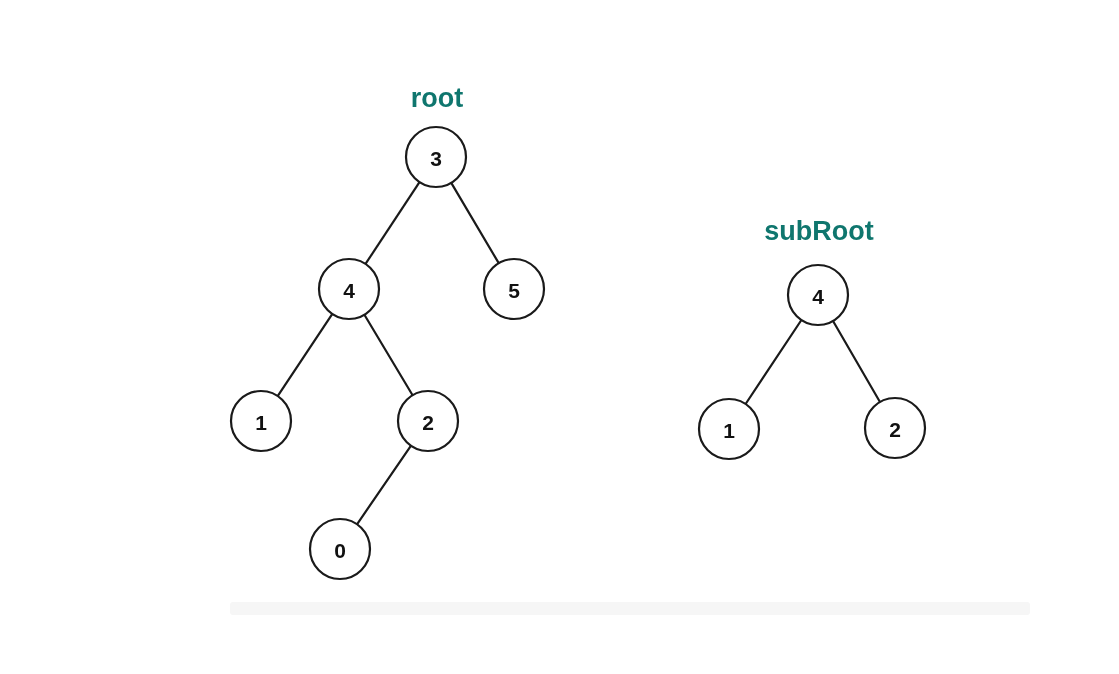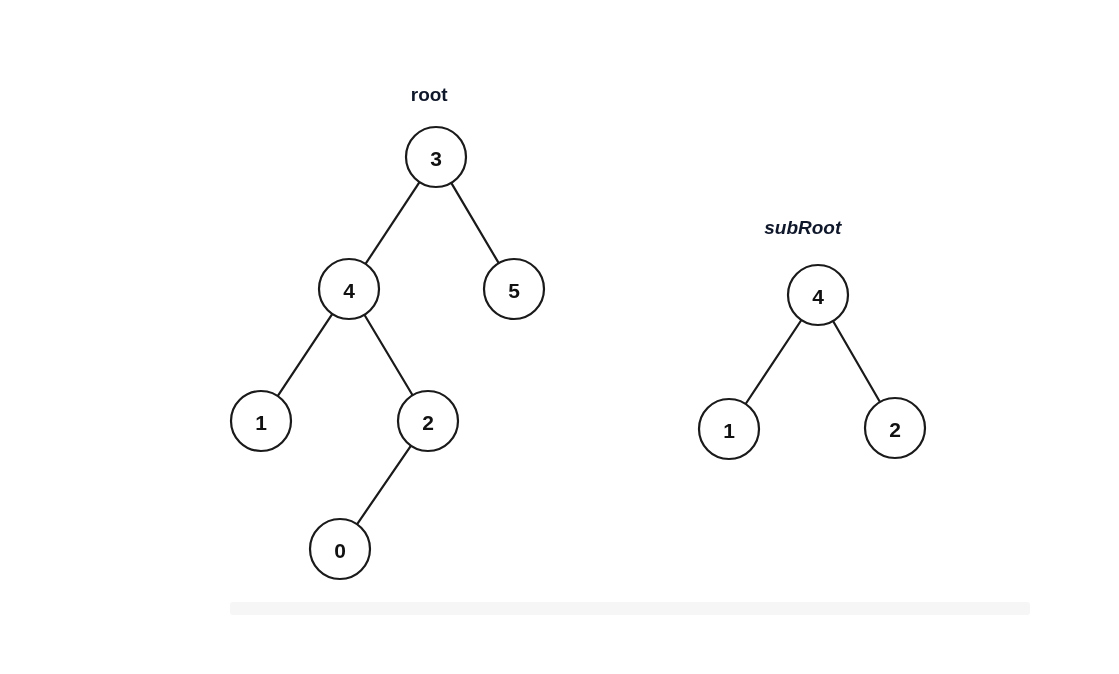--- a/index.html
+++ b/index.html
@@ -26,22 +26,22 @@
     left: 0;
     top: 0;
     width: 1119px;
     height: 674px;
     display: block;
   }
   .tree-label {
     position: absolute;
     font-family: "Liberation Sans", sans-serif;
     font-weight: bold;
-    font-size: 19px;
-    color: #0f172a;
+    font-size: 27px;
+    color: #0f766e;
     white-space: nowrap;
     letter-spacing: 0px;
     line-height: 1;
   }
   .node-text {
     font-family: "Liberation Sans", sans-serif;
     font-weight: bold;
     font-size: 21px;
     fill: #111111;
     text-anchor: middle;
@@ -114,17 +114,17 @@
         </g>
         <g>
           <circle cx="895" cy="428" r="30" class="node-circle"></circle>
           <text x="895" y="429" class="node-text">2</text>
         </g>
       </g>
   </svg>
 
   <div class="tree-label" id="label-root" style="left: 410.758px; top: 85px; width: auto; text-align: left;">root</div>
 
-  <div class="tree-label" id="label-subroot" style="left: 764.258px; top: 218px; width: auto; text-align: left; font-style: italic;">subRoot</div>
+  <div class="tree-label" id="label-subroot" style="left: 764.258px; top: 218px; width: auto; text-align: left;">subRoot</div>
 
   <div class="footer-bar" id="footer-bar" style="left: 230px; top: 602px; width: 800px; height: 13px; background: rgb(246, 246, 246);"></div>
 
 </div>
 
 </body></html>

